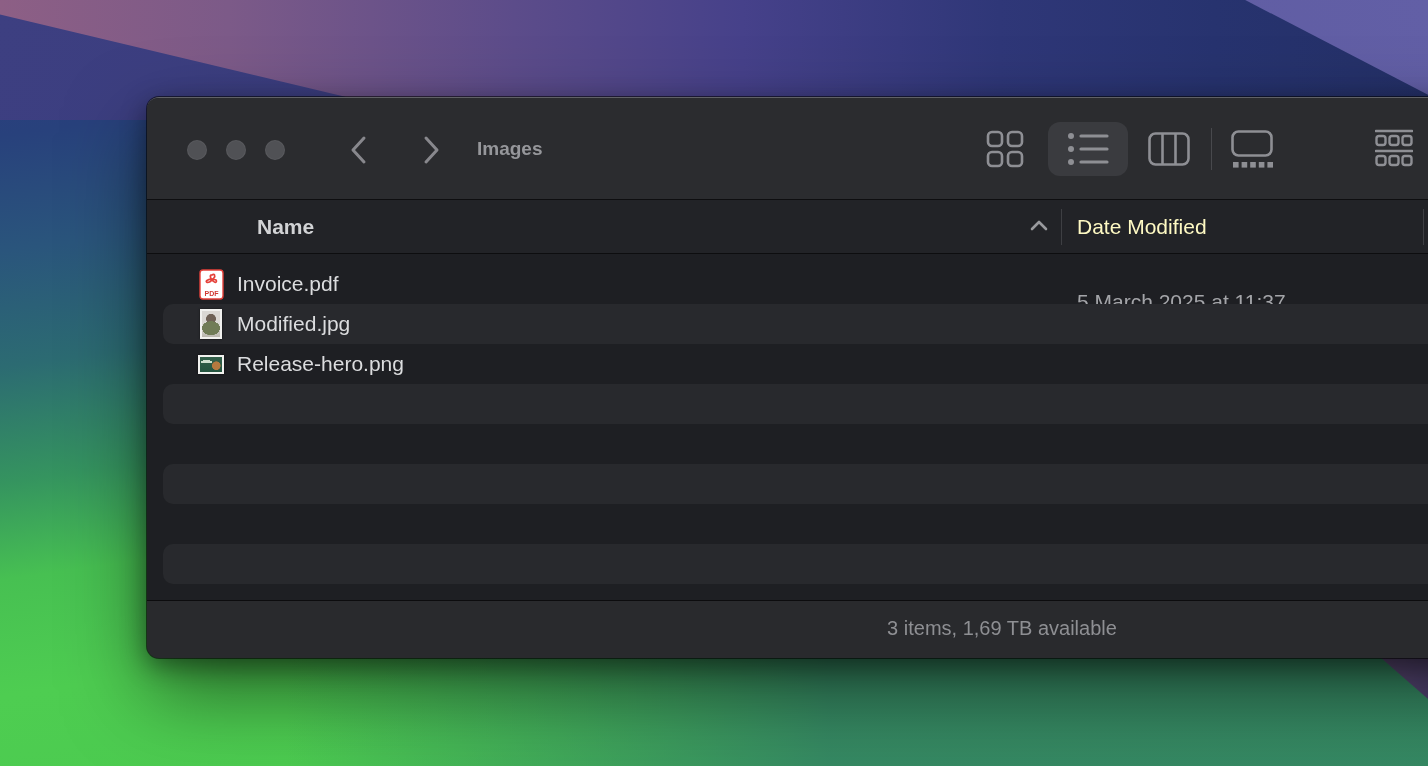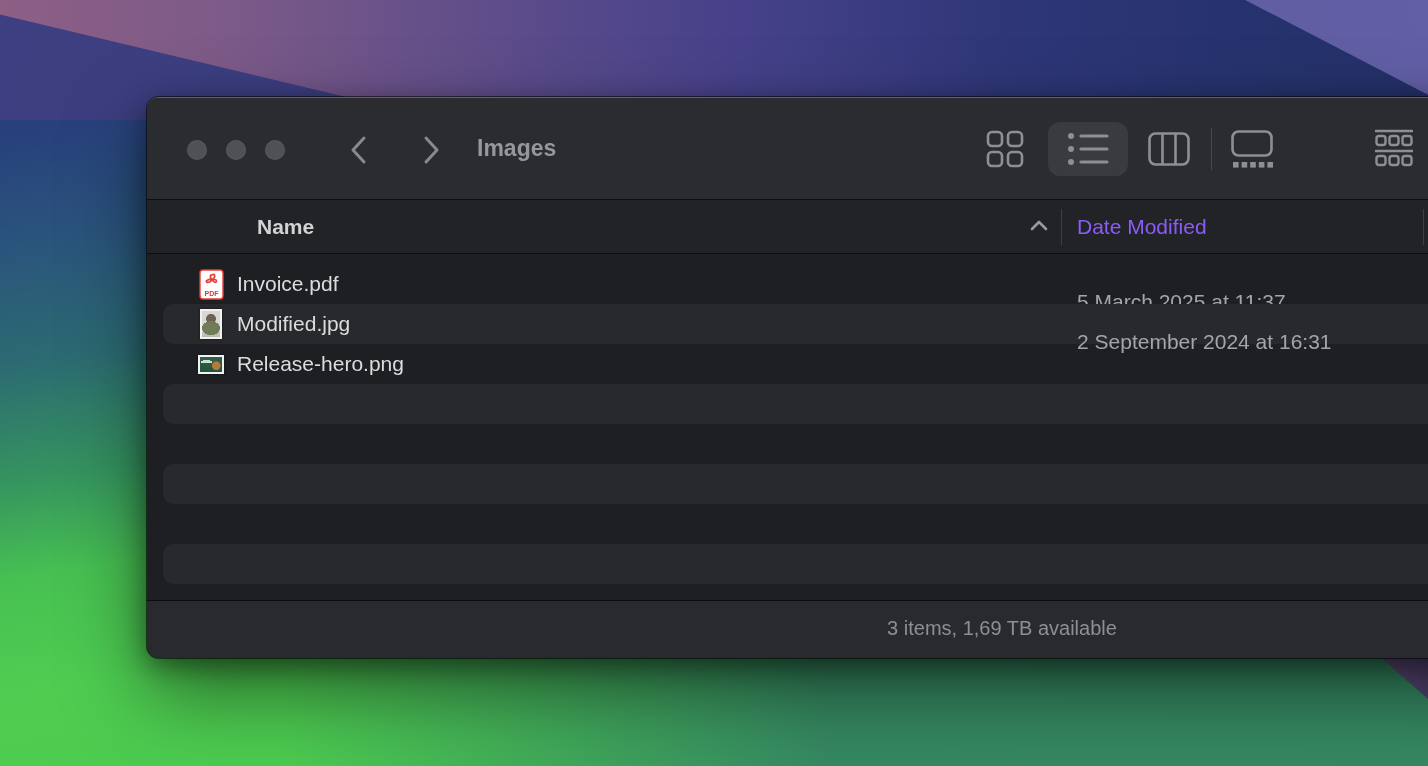--- a/index.html
+++ b/index.html
@@ -37,38 +37,38 @@
 
   
   .toolbar { position:relative; height:102px; background:#2b2c2f;
              border-bottom:1px solid #0e0e10; }
   .traffic { position:absolute; left:40px; top:42px; display:flex; gap:19px; }
   .light { width:20px; height:20px; border-radius:50%; background:#505155;
            border:1px solid rgba(255,255,255,.05); }
   .nav-btn { position:absolute; top:36px; width:24px; height:32px; color:#88888d; }
   .nav-back { left:200px; } .nav-fwd { left:272px; }
   .win-title { position:absolute; left:330px; top:0; line-height:101px;
-               font-size:23px; font-weight:700; color:#96979b;text-align:right; }
+               font-size:19px; font-weight:700; color:#96979b;text-align:right; }
   .tool-btn { position:absolute; top:24px; height:54px; width:56px; border-radius:12px;
               display:flex; align-items:center; justify-content:center; color:#8e8f94; }
   .tool-btn.selected { background:#3a3b3f; width:80px; }
   .tb-grid { left:830px; } .tb-list { left:901px; } .tb-cols { left:994px; }
   .tb-gallery { left:1077px; } .tb-group { left:1219px; }
   .tool-sep { position:absolute; left:1064px; top:30px; width:1px; height:42px; background:#48494d; }
 
   
   .list-header { position:relative; height:54px; background:#222327;
                  border-bottom:1px solid #0d0d0f; }
   .col-name { position:absolute; left:90px; top:0; line-height:54px;
               font-size:21px; font-weight:700; color:#d2d3d5;margin-left:20px; }
   .sort-chevron { position:absolute; left:883px; top:19px; color:#98999d; }
   .col-divider { position:absolute; top:9px; width:1px; height:36px; background:#3e3f43; }
   .cd-1 { left:914px; } .cd-2 { left:1276px; }
   .col-date { position:absolute; left:930px; top:0; line-height:54px;
-              font-size:21px; font-weight:400; color:#8b5cf6; }
+              font-size:21px; font-weight:400; color:#fef9c3; }
 
   
   .rows { position:relative; height:346px; background:#1e1f23; padding-top:10px; }
   .row { position:relative; height:40px; display:flex; align-items:center; }
   .row.striped::before { content:""; position:absolute; top:0; bottom:0;
       left:16px; right:16px; background:#28292d; border-radius:10px; }
   .row > * { position:relative; }
   .file-icon { position:absolute; left:51px; width:26px; display:flex; justify-content:center; }
   .file-name { position:absolute; left:90px; font-size:21px; color:#dbdcde; }
   .file-date { position:absolute; left:930px; font-size:21px; color:#a4a5a9;margin-top:36px; }
@@ -232,21 +232,20 @@
       </span>
       <span class="file-name">Invoice.pdf</span>
       <span class="file-date">5 March 2025 at 11:37</span>
     </div>
 
     <div class="row striped">
       <span class="file-icon">
           <span class="thumb thumb-portrait"></span>
         </span>
       <span class="file-name">Modified.jpg</span>
-      <span class="file-date">2 September 2024 at 16:31</span>
     </div>
 
     <div class="row">
       <span class="file-icon">
           <span class="thumb thumb-landscape"></span>
         </span>
       <span class="file-name">Release-hero.png</span>
     </div>
 
     <div class="row striped"></div>

